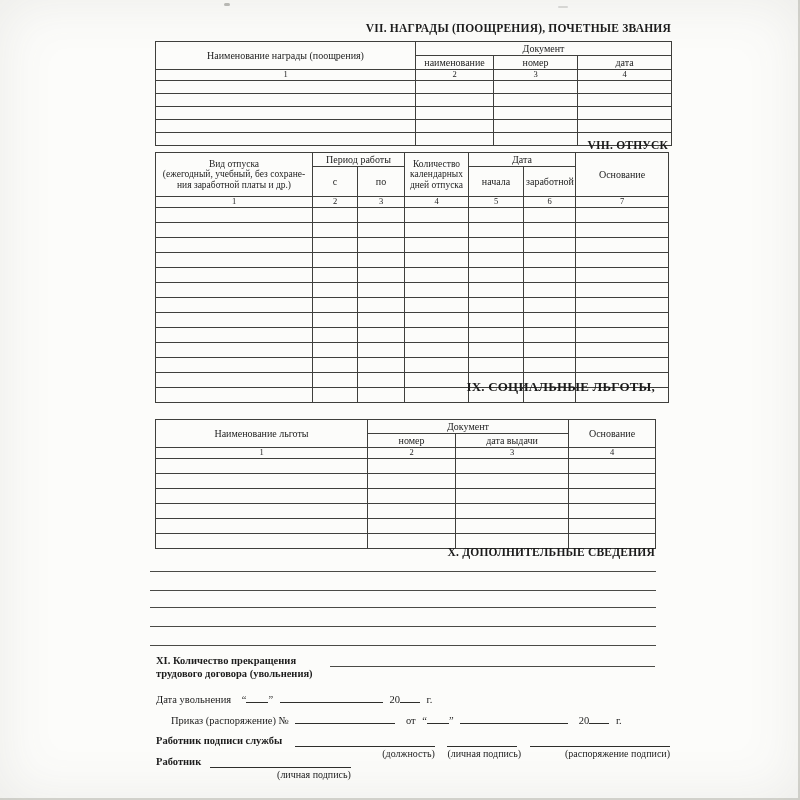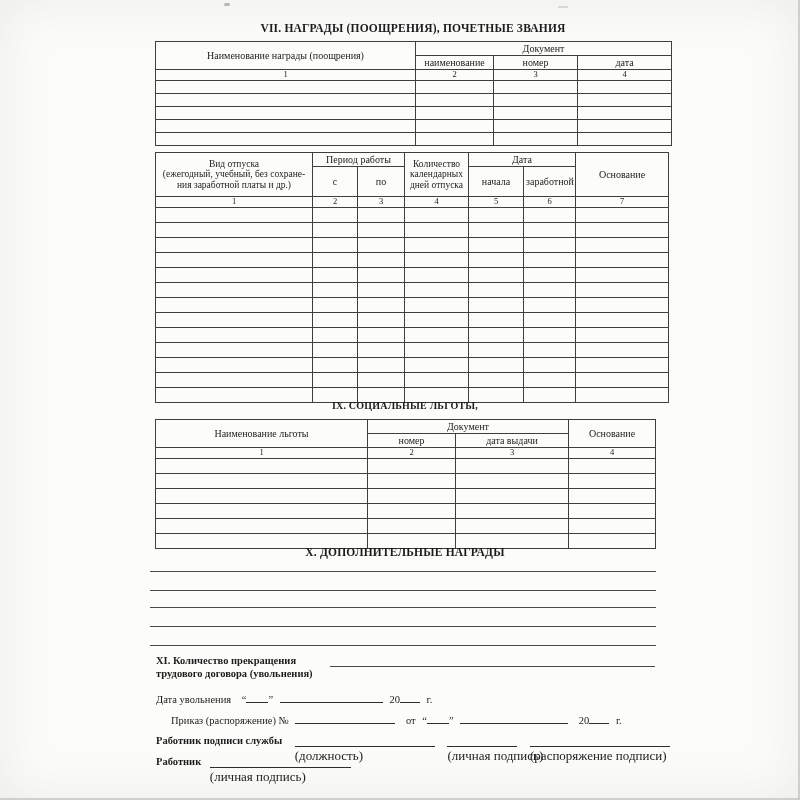--- a/index.html
+++ b/index.html
@@ -3,21 +3,21 @@
 <meta charset="utf-8">
 <style>
   html,body{margin:0;padding:0;}
   body{width:800px;height:800px;background:#e8e8e4;font-family:"Liberation Serif","DejaVu Serif",serif;}
   #paper{
     position:relative;width:800px;height:800px;overflow:hidden;
     background:#fcfcfa;color:#1c1c1c;
     box-shadow:inset 0 0 55px rgba(90,90,80,0.10), inset -2px -2px 0 #d8d8d2;
   }
   .title{
-    position:absolute;text-align:center;font-weight:bold;font-size:11.5px;
+    position:absolute;text-align:right;font-weight:bold;font-size:11.5px;
     letter-spacing:0.2px;white-space:pre-line;line-height:1.15;
   }
   table.tbl{
     position:absolute;border-collapse:collapse;table-layout:fixed;
     font-size:10px;line-height:1.12;
   }
   table.tbl td{
     border:1px solid #3f3f3c;text-align:center;vertical-align:middle;
     padding:1px 2px;white-space:pre-line;overflow:hidden;
   }
@@ -27,21 +27,21 @@
   tbody.body9 td{height:12px;}
   .smallhdr{font-size:9.5px;}
   .xline{position:absolute;border-bottom:1.4px solid #4a4a46;}
   .xi-abs{position:absolute;font-size:10.5px;white-space:nowrap;}
   .b{font-weight:bold;}
   .bl{display:inline-block;border-bottom:1px solid #2e2e2b;height:11px;vertical-align:baseline;}
   .w20{width:20px;} .w22{width:22px;} .w100{width:100px;} .w103{width:103px;} .w108{width:108px;}
   .gap4{margin-left:4px;} .gap8{margin-left:8px;}
   .sig{display:inline-block;vertical-align:top;margin-left:10px;}
   .sig .line{display:block;border-bottom:1px solid #2e2e2b;height:11px;}
-  .sig .cap{display:block;text-align:left;font-size:13px;margin-top:1px;color:#222;}
+  .sig .cap{display:block;text-align:right;font-size:10px;margin-top:1px;color:#222;}
   .speck{position:absolute;background:rgba(110,110,105,0.45);border-radius:2px;}
 </style>
 </head>
 <body>
 
 <div id="paper">
 
   <div class="speck" style="top:3px;left:224px;width:6px;height:3px;"></div>
   <div class="speck" style="top:6px;left:558px;width:10px;height:2px;opacity:.5;"></div>
 
@@ -98,20 +98,21 @@
         </tr>
         <tr>
           <td></td>
           <td></td>
           <td></td>
           <td></td>
         </tr>
       </tbody>
   </table>
 
+  <div class="title" style="top:139px;left:155px;width:513px;">VIII. ОТПУСК</div>
 
   <table class="tbl" style="top:152px;left:155px;width:513px;">
     <colgroup>
         <col style="width:157px">
         <col style="width:45px">
         <col style="width:47px">
         <col style="width:64px">
         <col style="width:55px">
         <col style="width:52px">
         <col style="width:93px">
@@ -258,21 +259,21 @@
           <td></td>
           <td></td>
           <td></td>
           <td></td>
           <td></td>
           <td></td>
         </tr>
       </tbody>
   </table>
 
-  <div class="title" style="top:388px;left:155px;width:500px;font-size:10px;">
+  <div class="title" style="top:365px;left:155px;width:500px;font-size:13px;">
     <div>IX. СОЦИАЛЬНЫЕ ЛЬГОТЫ,</div>
   </div>
 
   <table class="tbl" style="top:419px;left:155px;width:500px;">
     <colgroup>
         <col style="width:212px">
         <col style="width:88px">
         <col style="width:113px">
         <col style="width:87px">
       </colgroup>
@@ -326,21 +327,21 @@
         </tr>
         <tr>
           <td></td>
           <td></td>
           <td></td>
           <td></td>
         </tr>
       </tbody>
   </table>
 
-  <div class="title" style="top:546px;left:155px;width:500px;">X. ДОПОЛНИТЕЛЬНЫЕ НАГРАДЫ</div>
+  <div class="title" style="top:546px;left:155px;width:500px;">X. ДОПОЛНИТЕЛЬНЫЕ СВЕДЕНИЯ</div>
   <div class="xline" style="top:571px;left:150px;width:506px;"></div>
   <div class="xline" style="top:590px;left:150px;width:506px;"></div>
   <div class="xline" style="top:607px;left:150px;width:506px;"></div>
   <div class="xline" style="top:626px;left:150px;width:506px;"></div>
   <div class="xline" style="top:645px;left:150px;width:506px;"></div>
 
   <div class="xi-abs" style="top:654px;left:156px;line-height:1.28;">
     <div class="b">XI. Количество прекращения</div>
     <div class="b">трудового договора (увольнения)</div>
   </div>

